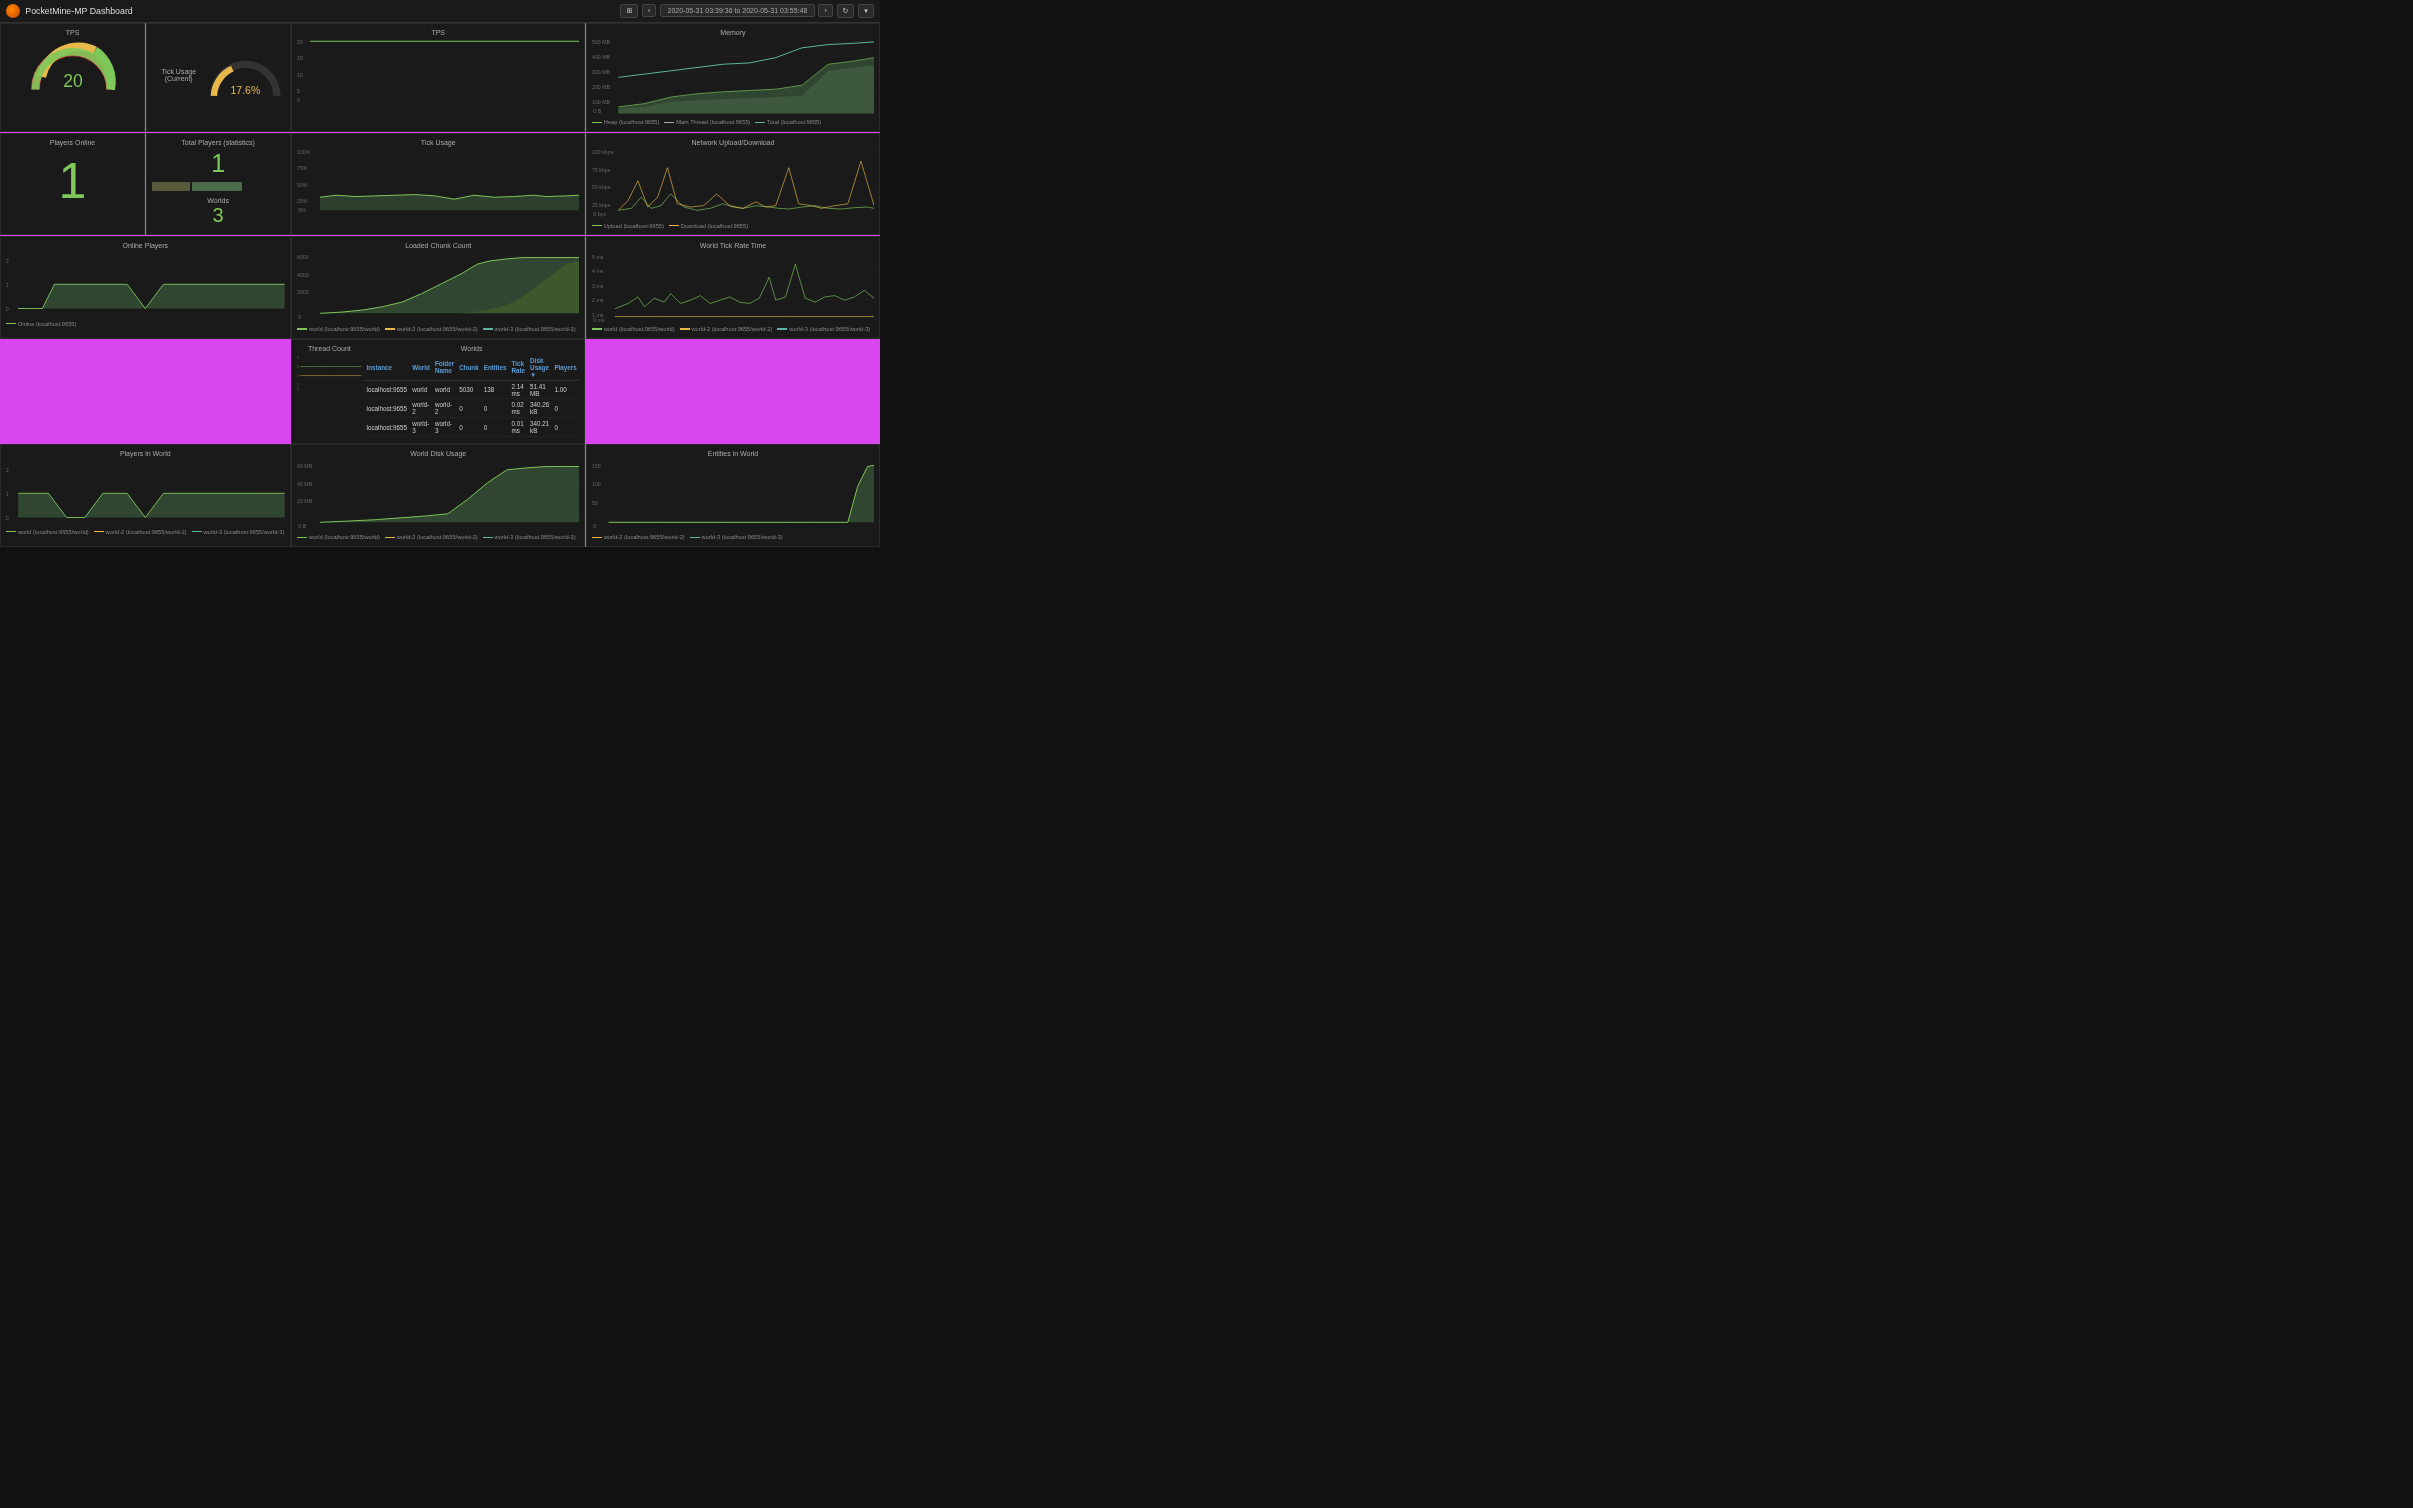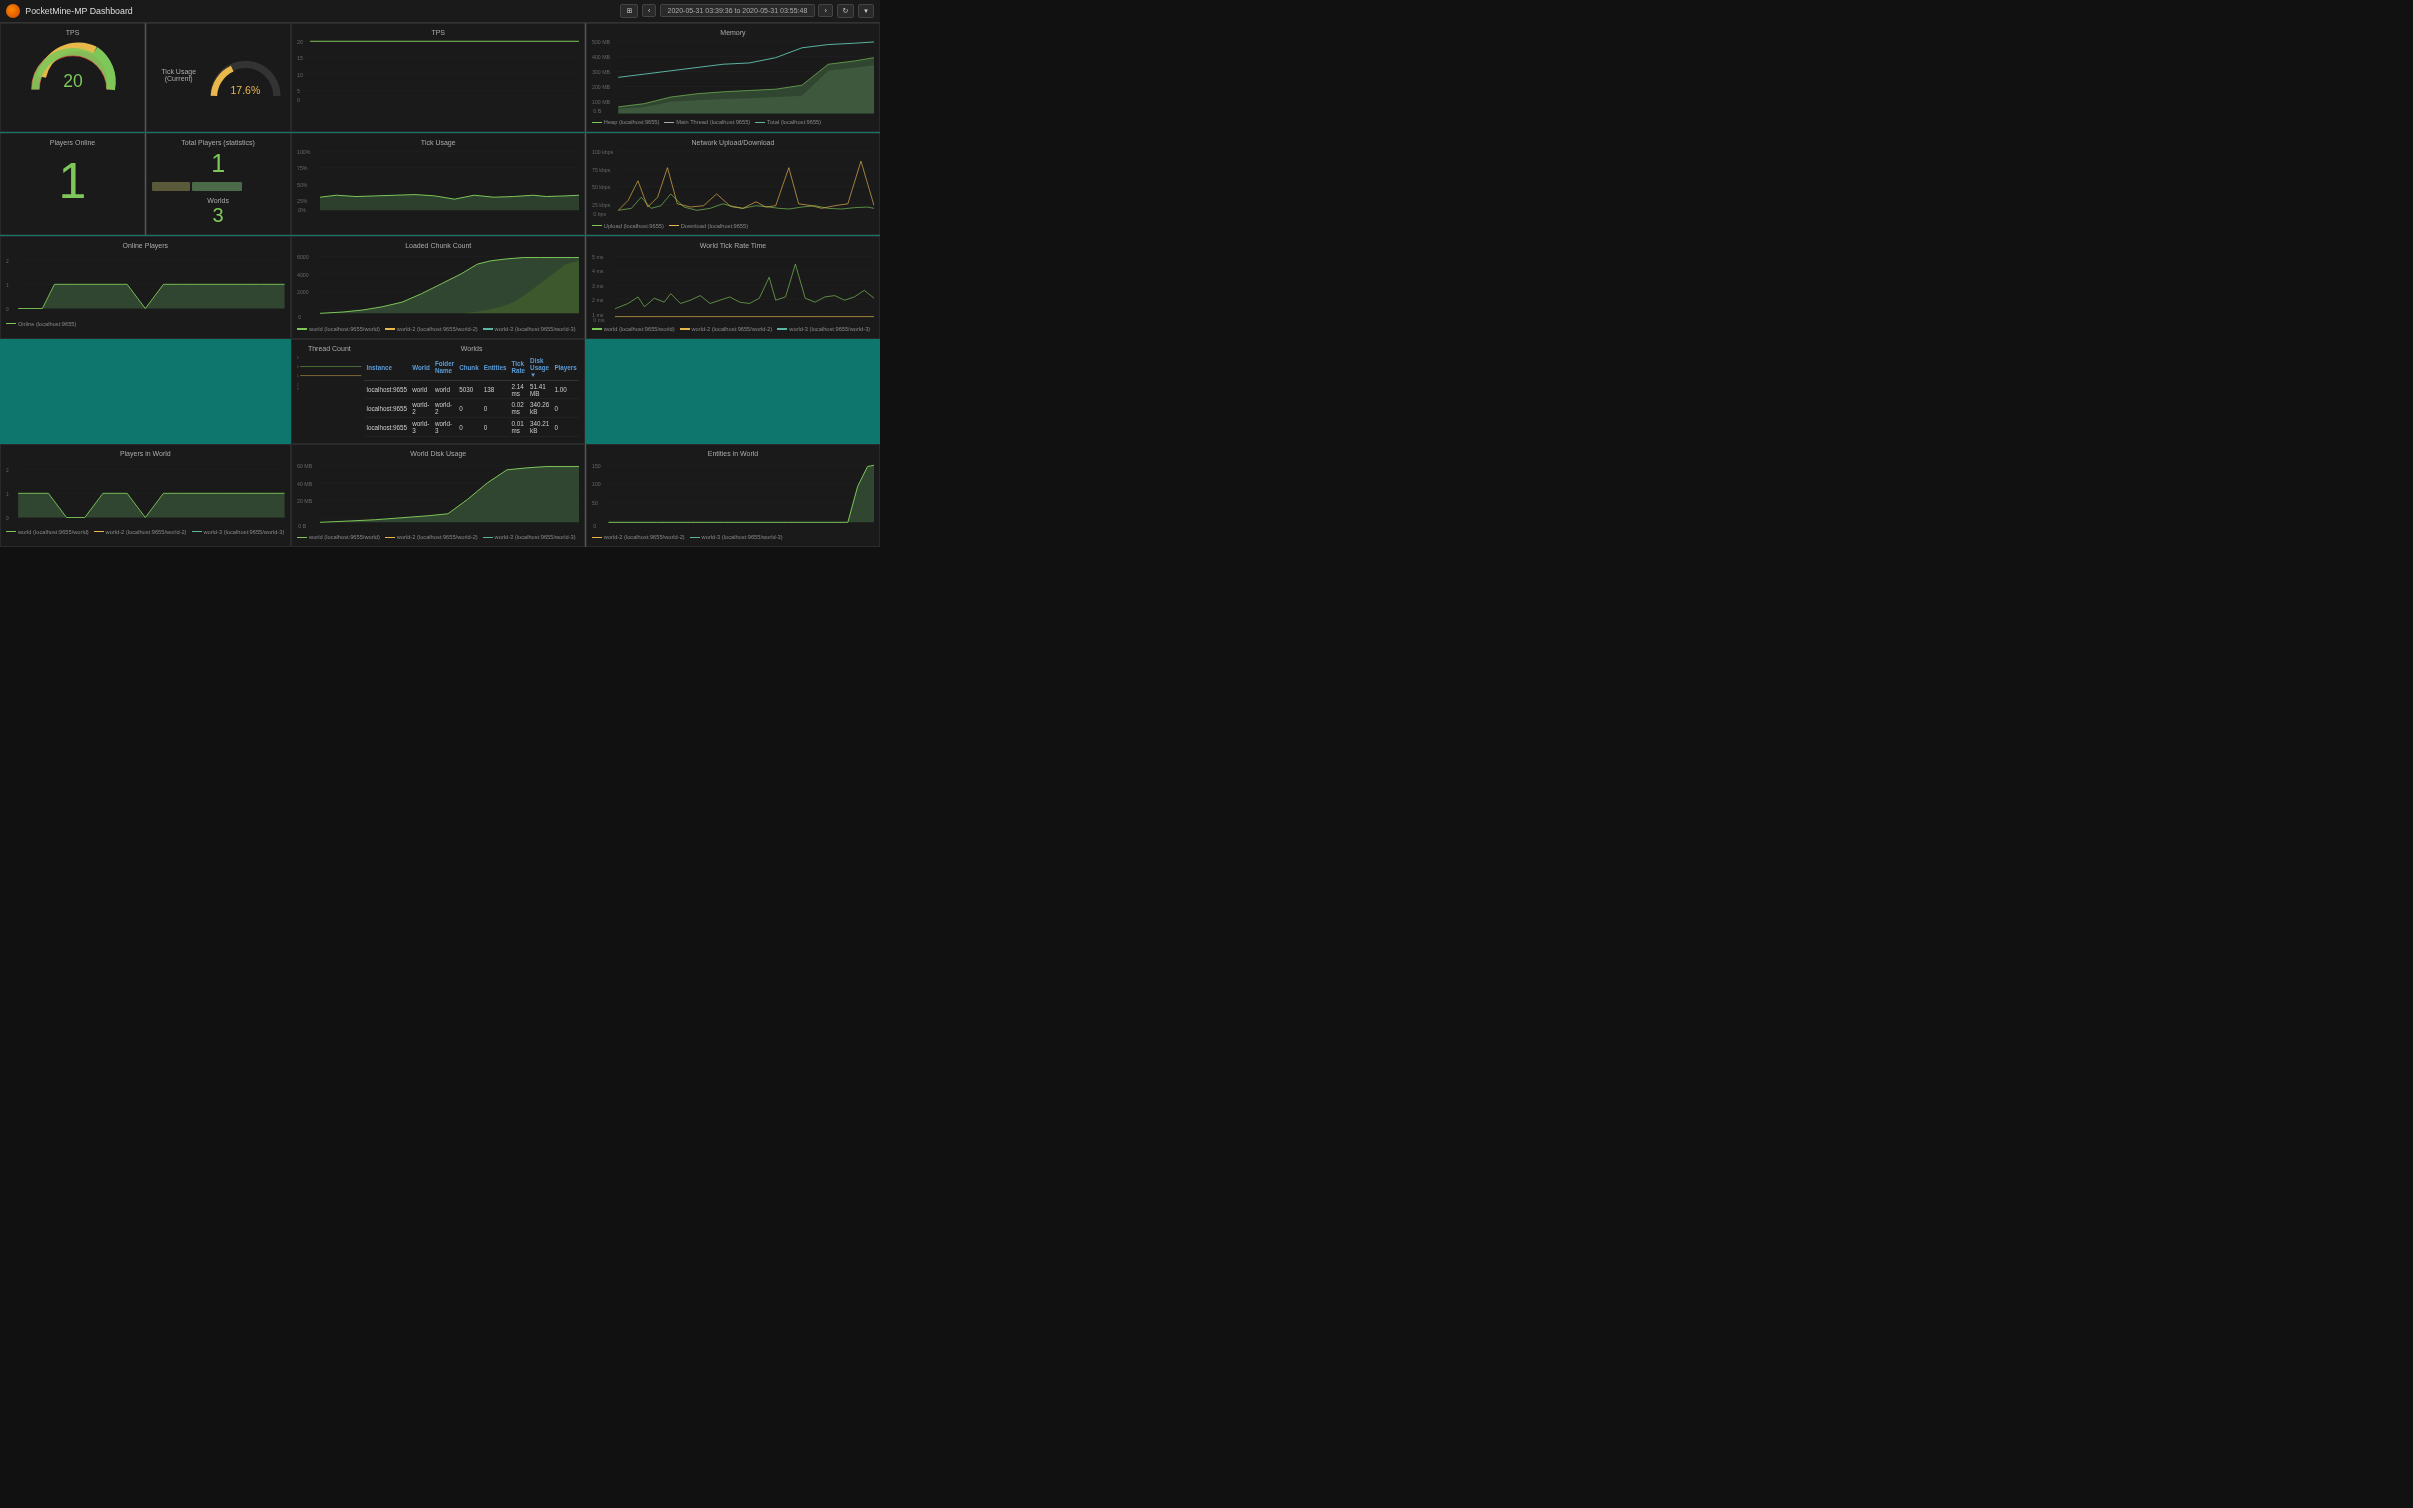--- a/index.html
+++ b/index.html
@@ -58,21 +58,21 @@
       font-size: 7px;
       border-radius: 1.9px;
     }
 
     
     .content {
       display: grid;
       grid-template-columns: 145px 145px 1fr 1fr;
       grid-template-rows: auto;
       gap: 0.6px;
-      background: #0f766e;
+      background: #d946ef;
       height: calc(100% - 22.6px);
       overflow-y: auto;
     }
 
     .panel {
       background: #1a1a1a;
       border: 0.6px solid #2a2a2a;
       padding: 5px;
       position: relative;
     }

